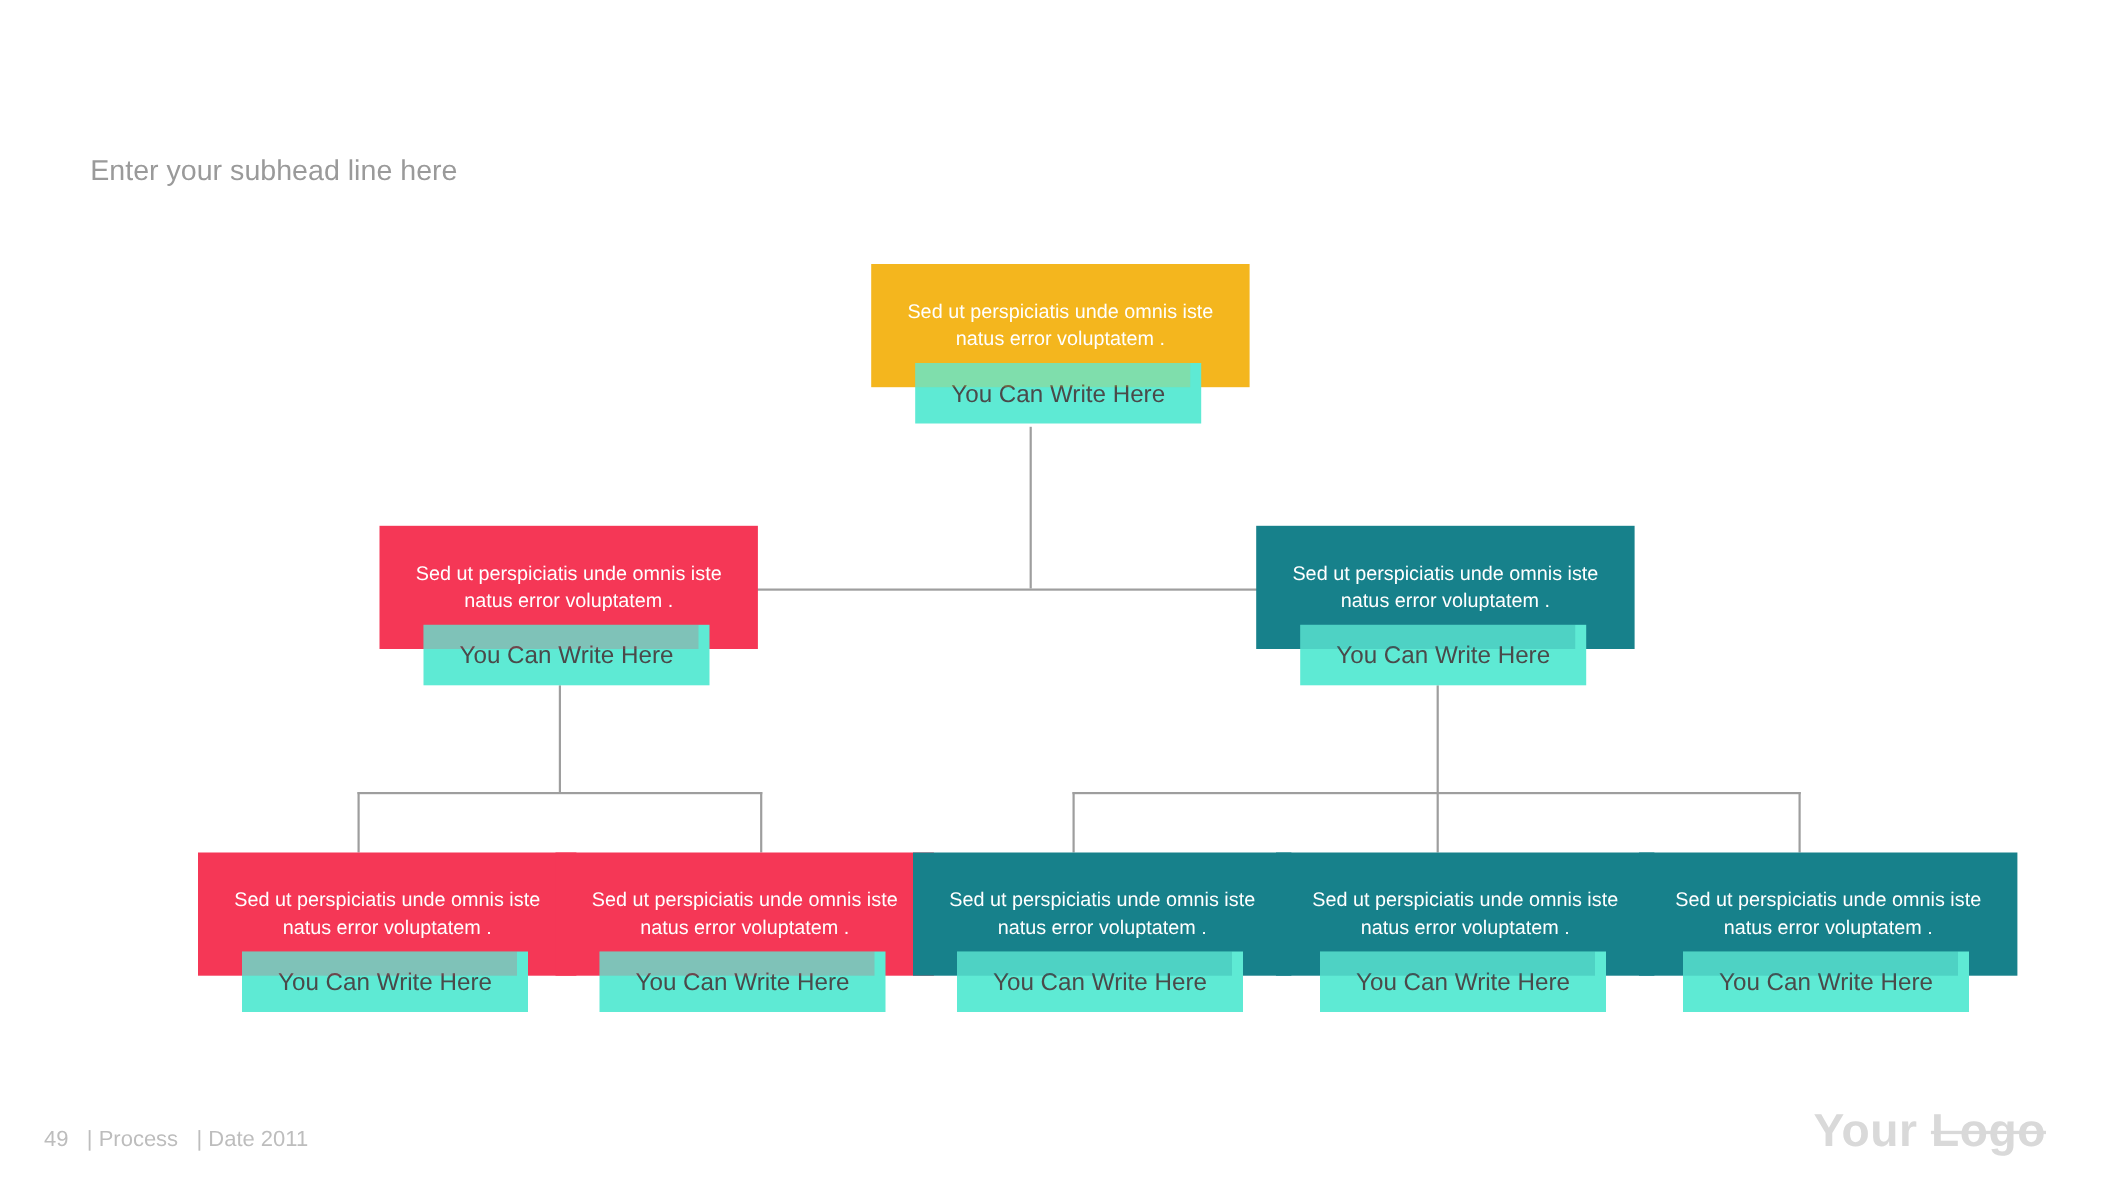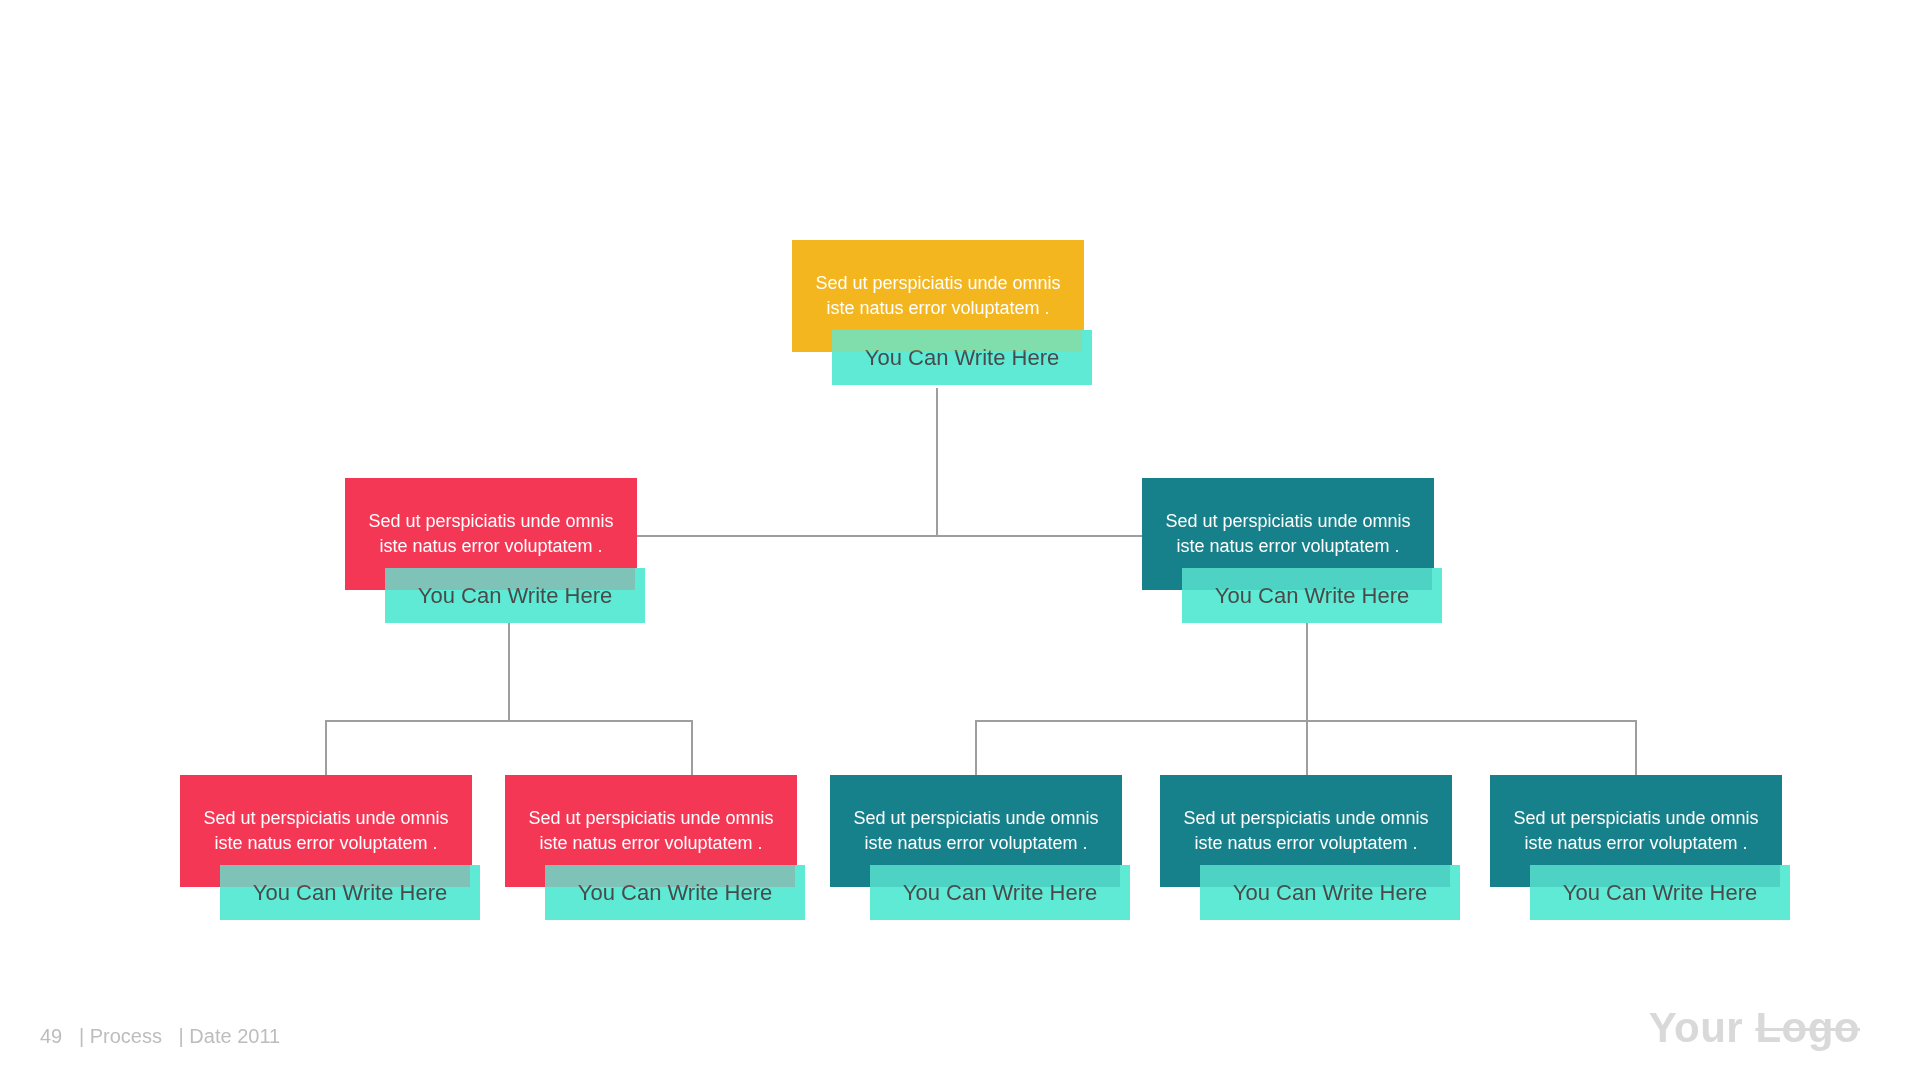--- a/index.html
+++ b/index.html
@@ -23,21 +23,21 @@
   .subhead {
     position: absolute;
     left: 82px; top: 140px;
     font-size: 26px;
     color: #9a9a9a;
   }
 
   
   .node { position: absolute; }
   .node .box {
-    width: 292px; height: 112px;
+    width: 344px; height: 112px;
     color: #fff;
     display: flex; align-items: center; justify-content: center;
     text-align: center;
     font-size: 18px; line-height: 1.4;
     padding: 16px 18px;
   }
   .node .label-wrap {
     position: absolute;
     left: 40px; top: 90px;
     width: 260px; height: 55px;
@@ -82,20 +82,21 @@
     color: #d9d9d9;
     letter-spacing: 0.5px;
   }
   .logo .strike { text-decoration: line-through; text-decoration-thickness: 3px; }
 </style>
 </head>
 <body>
 
 <div class="slide">
 
+  <div class="subhead">Enter your subhead line here</div>
 
   <div class="conn" style="left:936px; top:388px; width:2px; height:147px;"></div>
 
   <div class="conn" style="left:632px; top:535px; width:676px; height:2px;"></div>
 
   <div class="conn" style="left:508px; top:623px; width:2px; height:97px;"></div>
 
   <div class="conn" style="left:325px; top:720px; width:368px; height:2px;"></div>
   <div class="conn" style="left:325px; top:720px; width:2px; height:55px;"></div>
   <div class="conn" style="left:691px; top:720px; width:2px; height:55px;"></div>

